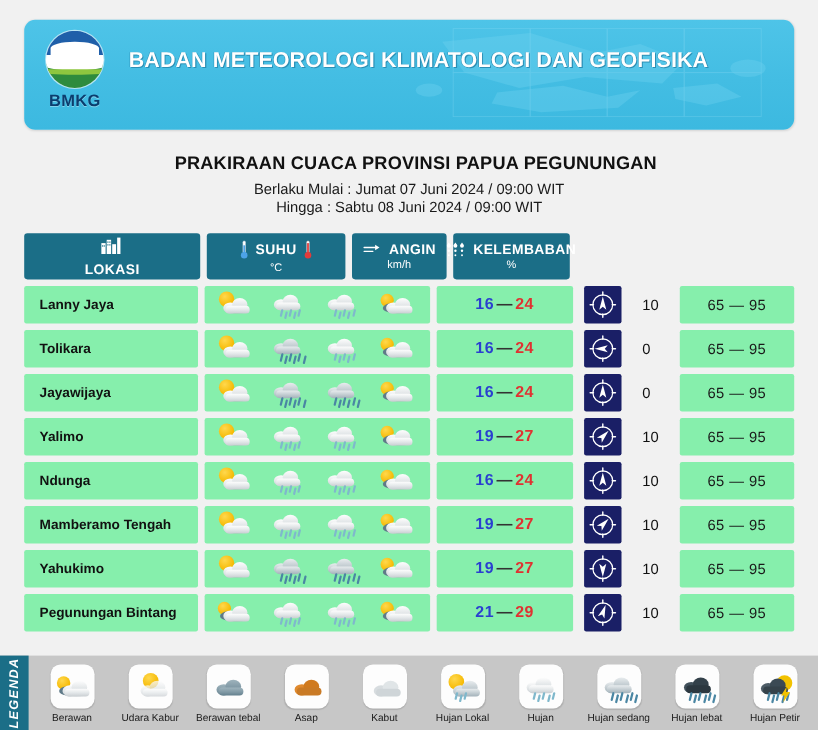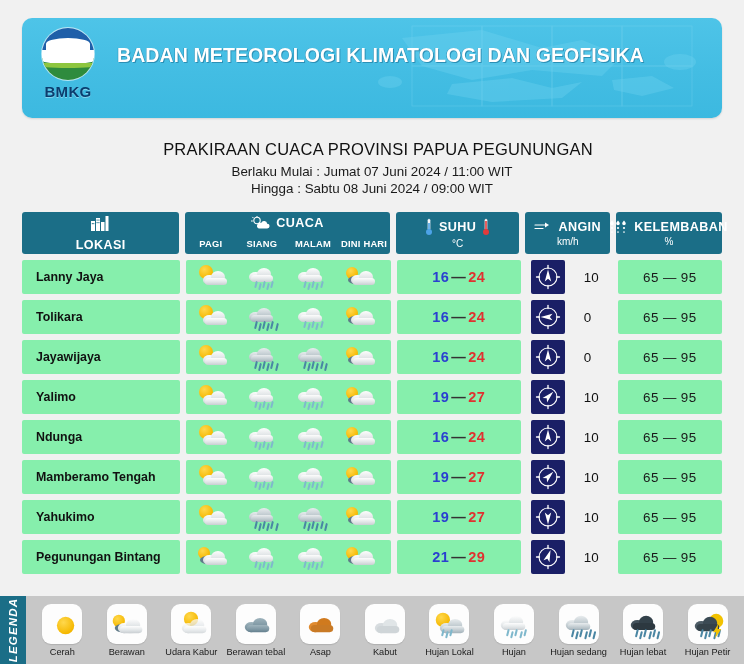--- a/index.html
+++ b/index.html
@@ -68,21 +68,21 @@
     position:absolute;right:18px;top:26px;width:140px;text-align:left;color:#ffffff;
   }
   .addr .a-line{font-size:8.4px;font-weight:bold;line-height:1.45;letter-spacing:.1px;
     text-shadow:0 1px 0 rgba(40,140,180,.8);}
   .addr .contact{margin-top:9px;margin-left:16px;}
   .addr .c-line{font-size:6.6px;font-style:italic;line-height:1.5;color:#eaf8ff;opacity:.92;}
   .addr .c-line.ind{margin-left:14px;}
 
   
   .headline{position:absolute;left:0;right:0;top:140px;text-align:center;}
-  .headline .h1{font-size:16.5px;font-weight:normal;color:#111;letter-spacing:.2px;padding-left:12px;}
+  .headline .h1{font-size:16.5px;font-weight:bold;color:#111;letter-spacing:.2px;padding-left:12px;}
   .headline .h2{font-size:13.4px;color:#1a1a1a;margin-top:5px;}
   .headline .h3{font-size:13.4px;color:#1a1a1a;margin-top:2px;}
 
   
   .table{position:absolute;left:22px;top:212px;width:700px;}
   .thead{display:flex;align-items:flex-start;gap:6px;}
   .th{
     background:#1b6e87;color:#fff;border-radius:3px;
     display:flex;align-items:center;justify-content:center;flex-direction:column;
     height:42px;box-sizing:border-box;
@@ -198,21 +198,21 @@
     </div>
 
     <div class="titles">
       <div class="t1">BADAN METEOROLOGI KLIMATOLOGI DAN GEOFISIKA</div>
     </div>
 
   </div>
 
   <div class="headline">
     <div class="h1">PRAKIRAAN CUACA PROVINSI PAPUA PEGUNUNGAN</div>
-    <div class="h2">Berlaku Mulai : Jumat 07 Juni 2024 / 11:00 WIT</div>
+    <div class="h2">Berlaku Mulai : Jumat 07 Juni 2024 / 09:00 WIT</div>
     <div class="h3">Hingga : Sabtu 08 Juni 2024 / 09:00 WIT</div>
   </div>
 
   <div class="table">
     <div class="thead">
 
       <div class="th lokasi">
         <span class="icon-city">
           <svg width="20" height="16" viewBox="0 0 20 16">
             <rect x="0" y="6" width="4" height="10" fill="#fff"></rect>
@@ -223,42 +223,20 @@
             <rect x="7.4" y="4.5" width="1" height="1.2" fill="#1b6e87"></rect>
             <rect x="5.6" y="7" width="1" height="1.2" fill="#1b6e87"></rect>
             <rect x="7.4" y="7" width="1" height="1.2" fill="#1b6e87"></rect>
             <rect x="0.8" y="8" width="1" height="1.2" fill="#1b6e87"></rect>
             <rect x="2.3" y="8" width="1" height="1.2" fill="#1b6e87"></rect>
           </svg>
         </span>
         <span class="th-title">LOKASI</span>
       </div>
 
-      <div class="th cuaca">
-        <div class="cuaca-top">
-          <span class="icon-cloudsun">
-            <svg width="20" height="14" viewBox="0 0 20 14">
-              <circle cx="6" cy="4.5" r="3.2" fill="none" stroke="#fff" stroke-width="1.1"></circle>
-              <g stroke="#fff" stroke-width="1" stroke-linecap="round">
-                <line x1="6" y1="0" x2="6" y2="1"></line>
-                  <line x1="1.6" y1="1.2" x2="2.3" y2="1.9"></line>
-                <line x1="0.4" y1="5" x2="1.4" y2="5"></line>
-              </g>
-              <path d="M8 12.5 h8.2 a2.4 2.4 0 0 0 0 -4.8 a3.2 3.2 0 0 0 -6.1 -0.8 a2.4 2.4 0 0 0 -2.1 5.6 z" fill="#fff"></path>
-            </svg>
-          </span>
-          <span class="th-title">CUACA</span>
-        </div>
-        <div class="cuaca-cols">
-          <span>PAGI</span>
-          <span>SIANG</span>
-          <span>MALAM</span>
-          <span>DINI HARI</span>
-        </div>
-      </div>
 
       <div class="th suhu">
         <span class="th-title">
           <span class="icon-thermo">
             <svg width="8" height="18" viewBox="0 0 8 18">
               <rect x="2.8" y="1" width="2.4" height="11" rx="1.2" fill="#fff" stroke="#bcd" stroke-width=".4"></rect>
               <circle cx="4" cy="14" r="3" fill="#4da3e8"></circle>
               <rect x="3.2" y="5" width="1.6" height="8" fill="#4da3e8"></rect>
             </svg>
           </span>
@@ -969,28 +947,20 @@
   </div>
 
   <div class="legend">
     <div class="legend-tab">
       <span>LEGENDA</span>
     </div>
     <div class="legend-items" id="legend-container">
         <div class="leg">
           <div class="box">
             <span class="wi lg">
-              <span class="sun" style="left:10px;top:5px;width:17px;height:17px"></span>
-            </span>
-          </div>
-          <div class="lbl">Cerah</div>
-        </div>
-        <div class="leg">
-          <div class="box">
-            <span class="wi lg">
               <span class="sun half"></span>
               <span class="darkblob"></span>
               <span class="shadow"></span>
               <span class="cloud cloudgray">
                 <span class="b b1"></span>
                 <span class="b b2"></span>
                 <span class="b b3"></span>
               </span>
             </span>
           </div>

